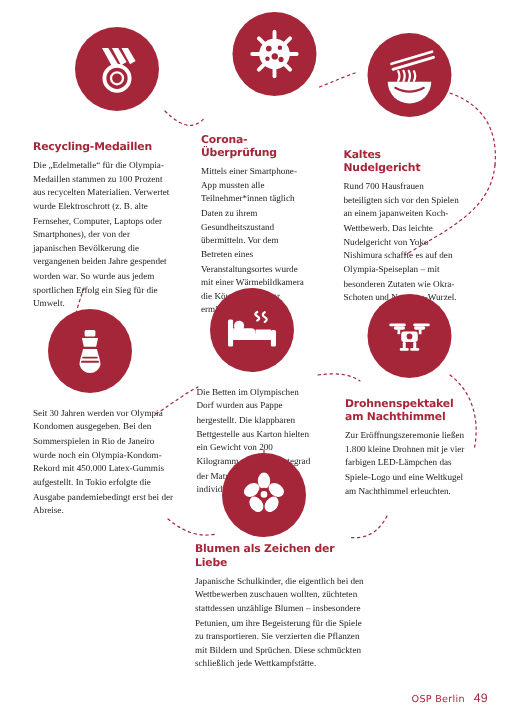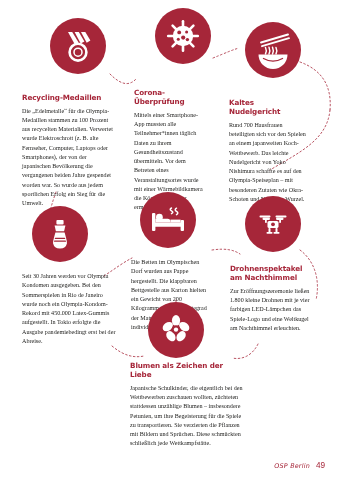--- a/index.html
+++ b/index.html
@@ -54,21 +54,20 @@
 
   
   .footer {
     position: absolute;
     right: 14px; bottom: 10px;
     display: flex; align-items: baseline; gap: 6px;
   }
   .footer .imprint {
     font-family: "DejaVu Sans", sans-serif;
     font-size: 6.4px;
-    font-style: italic;
     color: #a62639;
     letter-spacing: 0.2px;
     text-align: center;
   }
   .footer .pageno {
     font-family: Liberation Sans, sans-serif;
     font-size: 8.2px;
     color: #a62639;
     font-weight: normal;
   }

